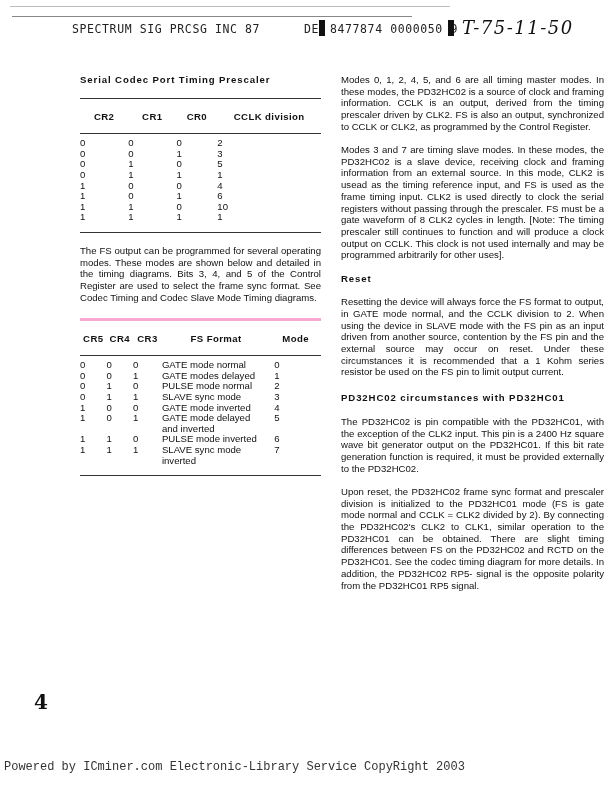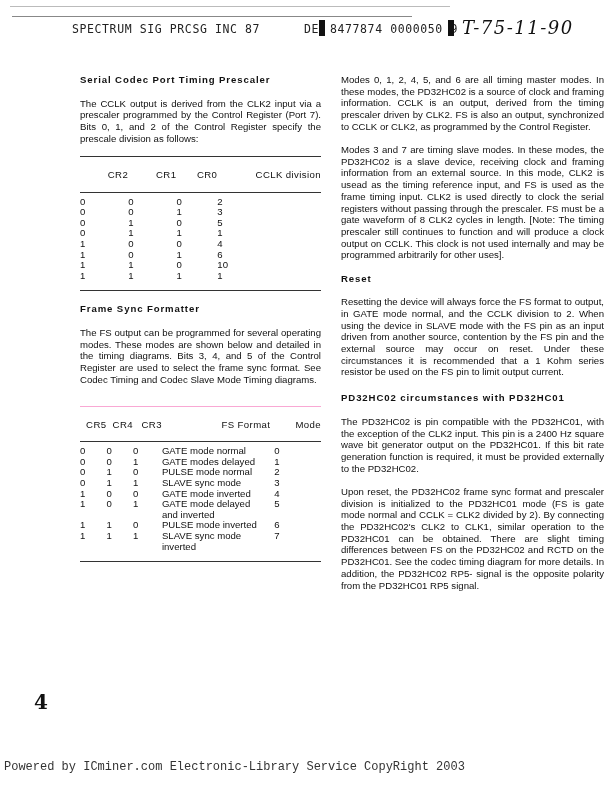--- a/index.html
+++ b/index.html
@@ -29,28 +29,28 @@
     color: #111;
   }
   .col { position: absolute; font-size: 9.6px; line-height: 11.7px; }
   .col-left { left: 80px; top: 74px; width: 241px; }
   .col-right { left: 341px; top: 74px; width: 263px; }
   .col p { margin: 0 0 11.5px 0; text-align: justify; }
   .col h3 {
     margin: 0 0 12px 0; font-size: 9.6px; font-weight: bold; letter-spacing: 0.9px;
   }
   table { border-collapse: collapse; width: 100%; font-size: 9.6px; line-height: 10.6px; }
-  th { text-align: right; font-weight: normal; letter-spacing: 0.4px; padding: 13px 0 11px 0; }
+  th { text-align: center; font-weight: bold; letter-spacing: 0.4px; padding: 13px 0 11px 0; }
   td { padding: 0; vertical-align: top; }
   .t1 { margin-bottom: 12px; }
   .t1 thead th { border-bottom: 1px solid #333; }
   .t1 tbody tr:first-child td { padding-top: 4px; }
   .t1 tbody tr:last-child td { padding-bottom: 9px; }
   .t1 { border-top: 1px solid #333; border-bottom: 1px solid #333; }
-  .t2 { border-top: 1px solid #f9a8d4; border-bottom: 1px solid #333; margin-top: 20px; }
+  .t2 { border-top: 3px solid #f9a8d4; border-bottom: 1px solid #333; margin-top: 14px; }
   .t2 thead th { border-bottom: 1px solid #333; }
   .t2 tbody tr:first-child td { padding-top: 4px; }
   .t2 tbody tr:last-child td { padding-bottom: 9px; }
   .page-num {
     position: absolute; left: 34px; top: 690px;
     font-family: "DejaVu Serif", serif; font-size: 20px; font-weight: bold;
   }
   .footer {
     position: absolute; left: 4px; top: 760px;
     font-family: "Liberation Mono", monospace; font-size: 12px; color: #333;
@@ -60,26 +60,25 @@
 <body>
 
 <div class="header">
   <div class="scanline"></div>
   <div class="scanline2"></div>
   <span class="txt" style="left:0">SPECTRUM SIG PRCSG INC 87</span>
   <span class="txt" style="left:232px">DE</span>
   <span class="bar" style="left:247px"></span>
   <span class="txt" style="left:258px">8477874 0000050 9</span>
   <span class="bar" style="left:376px"></span>
-  <span class="handwritten">T-75-11-90</span>
+  <span class="handwritten">T-75-11-50</span>
 </div>
 
 <div class="col col-left">
   <h3>Serial Codec Port Timing Prescaler</h3>
-  <p>The CCLK output is derived from the CLK2 input via a prescaler programmed by the Control Register (Port 7). Bits 0, 1, and 2 of the Control Register specify the prescale division as follows:</p>
 
   <table class="t1">
     <thead>
       <tr>
         <th style="width:20%">CR2</th>
         <th style="width:20%">CR1</th>
         <th style="width:17%">CR0</th>
         <th>CCLK division</th>
       </tr>
     </thead>
@@ -128,21 +127,20 @@
         </tr>
       <tr>
           <td>1</td>
           <td>1</td>
           <td>1</td>
           <td>1</td>
         </tr>
     </tbody>
   </table>
 
-  <h3>Frame Sync Formatter</h3>
   <p>The FS output can be programmed for several operating modes.  These modes are shown below and detailed in the timing diagrams.  Bits 3, 4, and 5 of the Control Register are used to select  the frame sync format.  See Codec Timing and Codec Slave Mode Timing diagrams.</p>
 
   <table class="t2">
     <thead>
       <tr>
         <th style="width:11%">CR5</th>
         <th style="width:11%">CR4</th>
         <th style="width:12%">CR3</th>
         <th style="width:45%">FS Format</th>
         <th>Mode</th>

